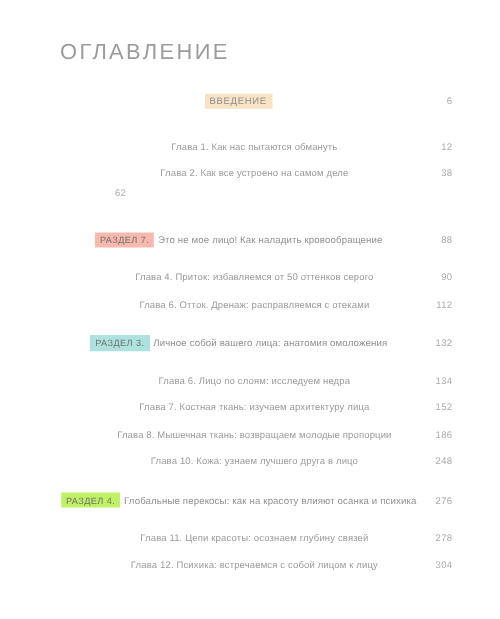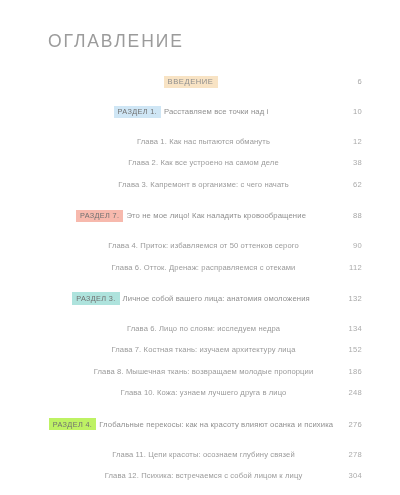--- a/index.html
+++ b/index.html
@@ -114,35 +114,30 @@
 <div class="page">
 
   <div class="toc-title">ОГЛАВЛЕНИЕ</div>
 
   <div class="toc-list">
       <div class="row matter">
         <div class="label-wrap"><span class="badge" style="background: rgb(248, 227, 196);">ВВЕДЕНИЕ</span></div>
         <div class="page-num">6</div>
       </div>
       <div class="gap-sm"></div>
-      <div class="row section">
-        <div class="label-wrap"><span class="badge" style="background: rgb(207, 230, 245);">РАЗДЕЛ 1.</span><span class="section-text">Расставляем все точки над i</span></div>
-        <div class="page-num">10</div>
-      </div>
       <div class="gap-sm"></div>
       <div class="row chapter">
         <div class="label-wrap"><span class="chapter-text">Глава 1. Как нас пытаются обмануть</span></div>
         <div class="page-num">12</div>
       </div>
       <div class="row chapter">
         <div class="label-wrap"><span class="chapter-text">Глава 2. Как все устроено на самом деле</span></div>
         <div class="page-num">38</div>
       </div>
       <div class="row chapter">
-        <div class="label-wrap"><span class="chapter-text">Глава 3. Капремонт в организме: с чего начать</span></div>
         <div class="page-num">62</div>
       </div>
       <div class="gap-md"></div>
       <div class="row section">
         <div class="label-wrap"><span class="badge" style="background: rgb(247, 185, 173);">РАЗДЕЛ 7.</span><span class="section-text">Это не мое лицо! Как наладить кровообращение</span></div>
         <div class="page-num">88</div>
       </div>
       <div class="gap-sm"></div>
       <div class="row chapter">
         <div class="label-wrap"><span class="chapter-text">Глава 4. Приток: избавляемся от 50 оттенков серого</span></div>

